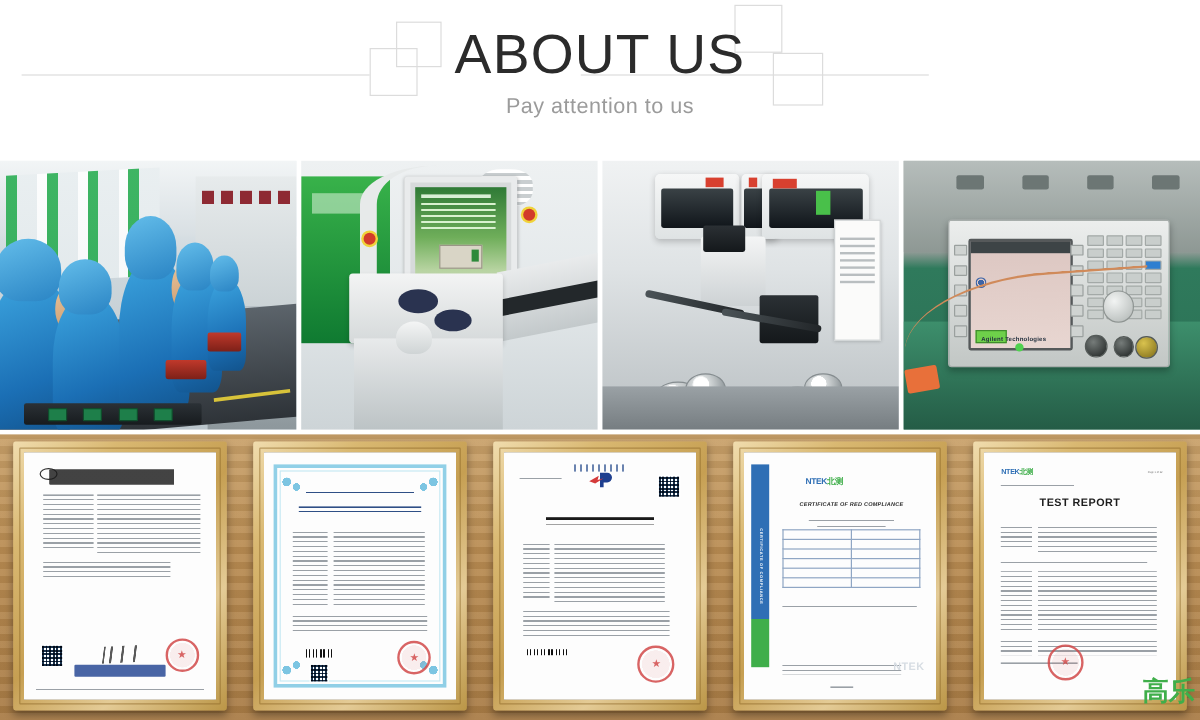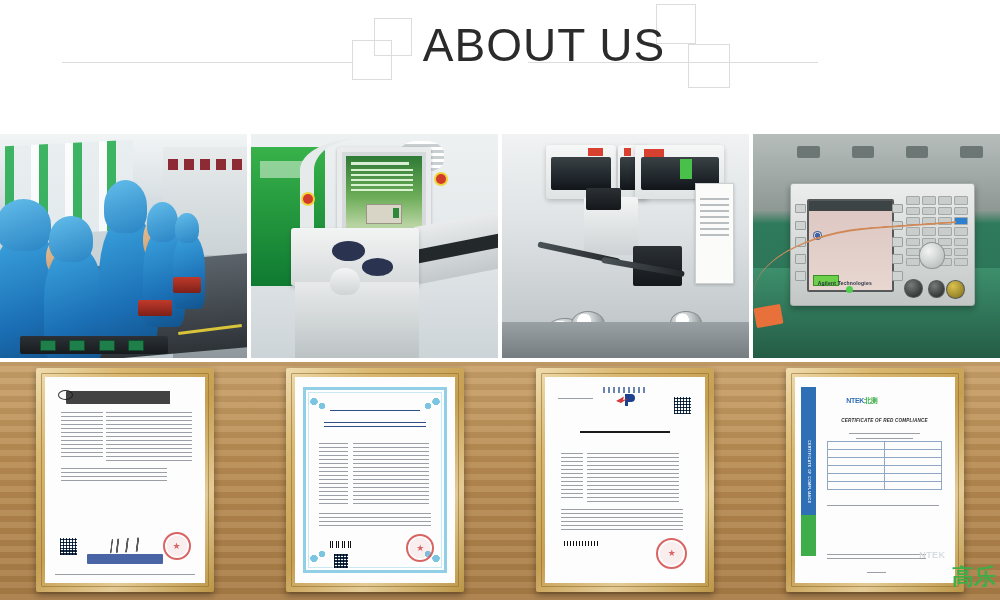--- a/index.html
+++ b/index.html
@@ -3,21 +3,21 @@
 <meta charset="utf-8">
 <style>
   html,body{margin:0;padding:0;}
   body{
     width:1000px;height:600px;overflow:hidden;background:#ffffff;
     font-family:"Liberation Sans",sans-serif;-webkit-font-smoothing:antialiased;
   }
   .page{position:relative;width:1000px;height:600px;background:#fff;}
 
   
-  .header{position:relative;height:120px;width:792px;background:#fff;overflow:hidden;margin-left:44px;}
+  .header{position:relative;height:120px;width:792px;background:#fff;overflow:hidden;}
   .deco-sq{position:absolute;border:1.5px solid #dcdcdc;background:transparent;}
   .rule{position:absolute;height:1px;background:#dcdcdc;top:62px;}
   .rule.left{left:18px;width:290px;}
   .rule.right{right:18px;width:290px;}
   .title-wrap{position:absolute;left:0;top:0;width:1000px;text-align:center;}
   .title{
     font-size:46px;line-height:46px;letter-spacing:1px;color:#2b2b2b;
     font-weight:400;margin-top:22px;font-family:"Liberation Sans",sans-serif;
   }
   .subtitle{
@@ -222,20 +222,21 @@
     <div class="rule left"></div>
     <div class="rule right"></div>
 
     <div class="deco-sq" style="left:330px;top:18px;width:36px;height:36px;"></div>
     <div class="deco-sq" style="left:308px;top:40px;width:38px;height:38px;"></div>
     <div class="deco-sq" style="left:612px;top:4px;width:38px;height:38px;"></div>
     <div class="deco-sq" style="left:644px;top:44px;width:40px;height:42px;"></div>
 
     <div class="title-wrap">
       <div class="title">ABOUT US</div>
+      <div class="subtitle">Pay attention to us</div>
     </div>
   </div>
 
   <div class="photo-row">
 
     <div class="photo p1">
       <div class="ceil"></div>
       <div class="shelfgrn"></div>
       <div class="wall"></div>
       <div class="redbar"></div>
@@ -496,19 +497,40 @@
               </table>
             <div class="lines" style="left:20%;top:62%;width:70%;height:3px;"></div>
             <div class="lines" style="left:20%;bottom:10%;width:62%;height:8px;"></div>
             <div class="wm">NTEK</div>
             <div class="lines" style="left:45%;bottom:4%;width:12%;height:3px;"></div>
           </div>
         </div>
       </div>
     </div>
 
+    <div class="cert-cell">
+      <div class="frame">
+        <div class="mat">
+          <div class="doc c5">
+            <div class="ntek"><span>NTEK</span><em>北测</em></div>
+            <div class="lines" style="left:9%;top:13%;width:38%;height:3px;"></div>
+            <div class="pg">Page 1 of 32</div>
+            <div class="ttl">TEST REPORT</div>
+            <div class="lines" style="left:9%;top:30%;width:16%;height:10%;"></div>
+            <div class="lines" style="left:28%;top:30%;width:62%;height:11%;"></div>
+            <div class="lines" style="left:9%;top:44%;width:76%;height:3px;"></div>
+            <div class="lines" style="left:9%;top:48%;width:16%;height:24%;"></div>
+            <div class="lines" style="left:28%;top:48%;width:62%;height:24%;"></div>
+            <div class="lines" style="left:9%;top:76%;width:16%;height:6%;"></div>
+            <div class="lines" style="left:28%;top:76%;width:62%;height:6%;"></div>
+            <div class="lines" style="left:9%;top:85%;width:40%;height:3px;"></div>
+            <div class="seal" style="left:33%;bottom:8%;width:26px;height:26px;"></div>
+          </div>
+        </div>
+      </div>
+    </div>
   </div>
 
   <div class="logo">
     <span class="cn">高乐</span>
   </div>
 
 </div>
 
 </body></html>

